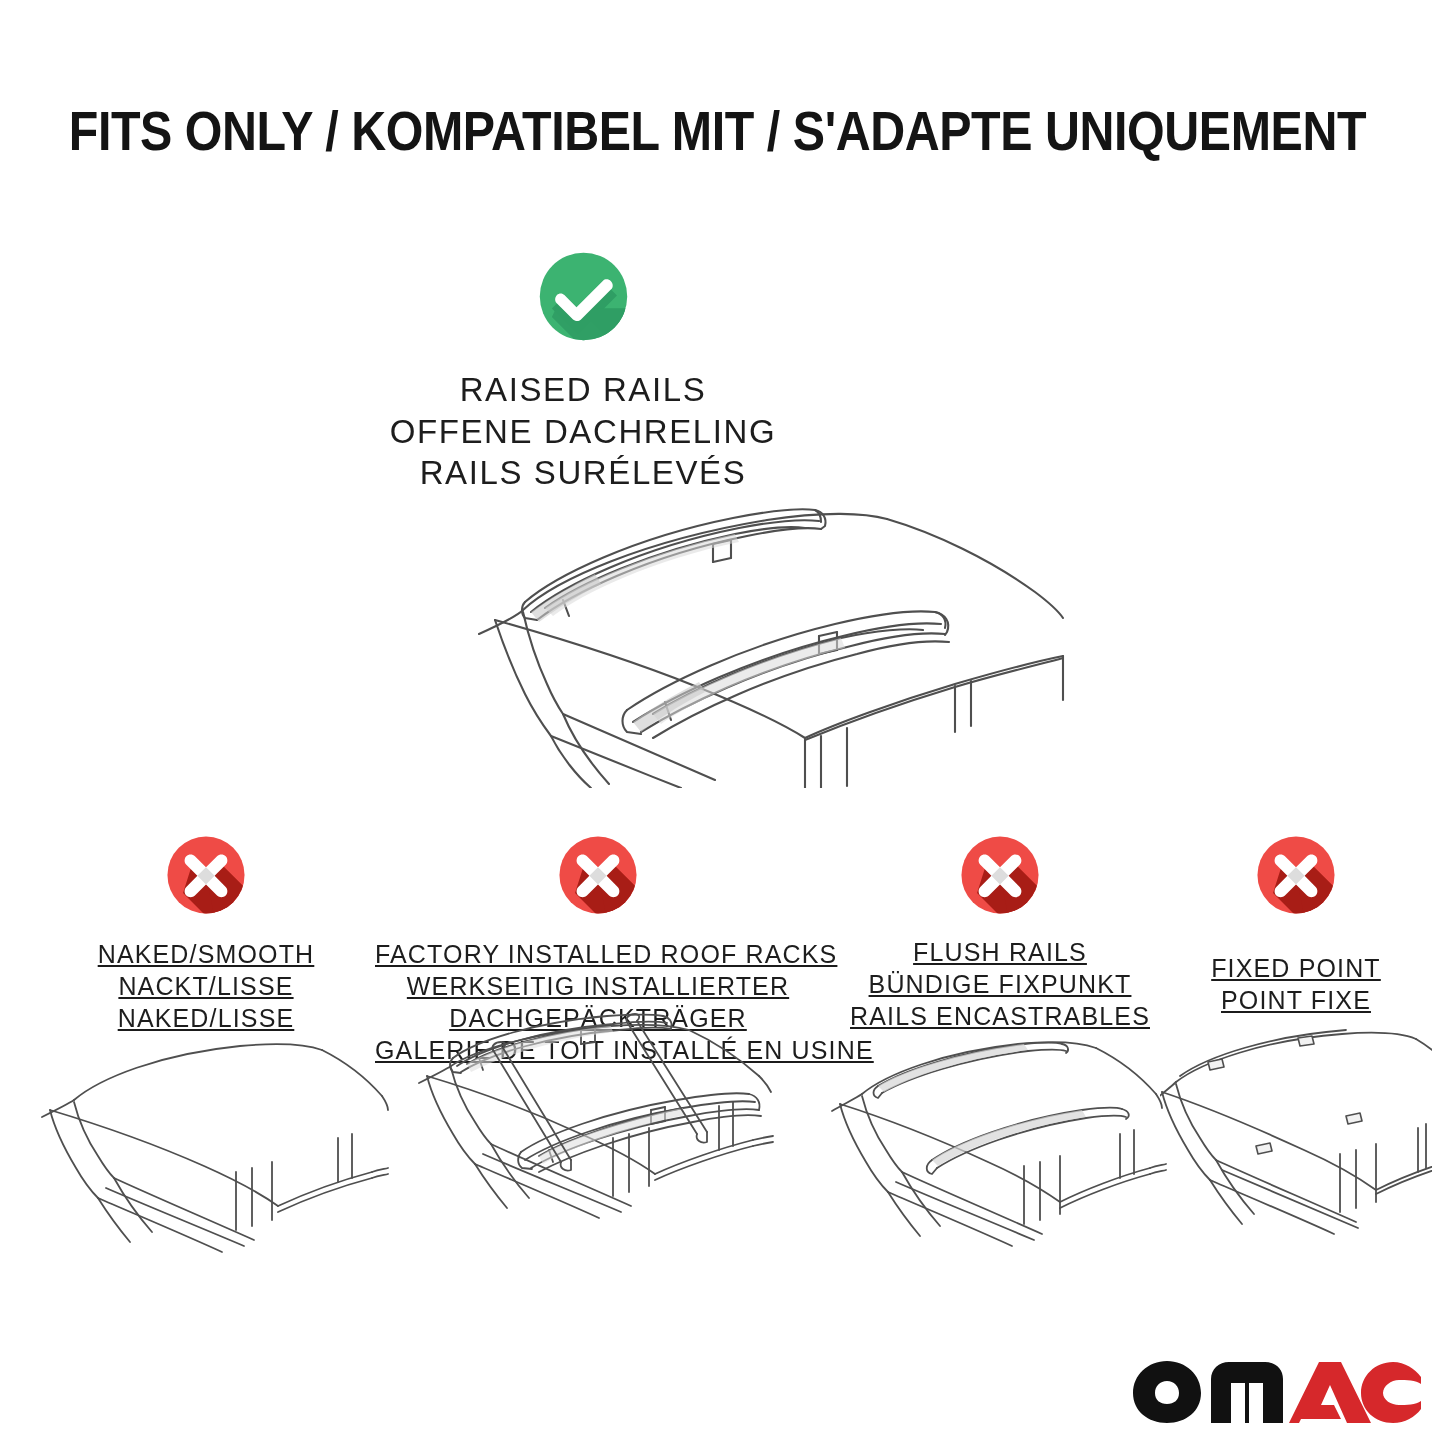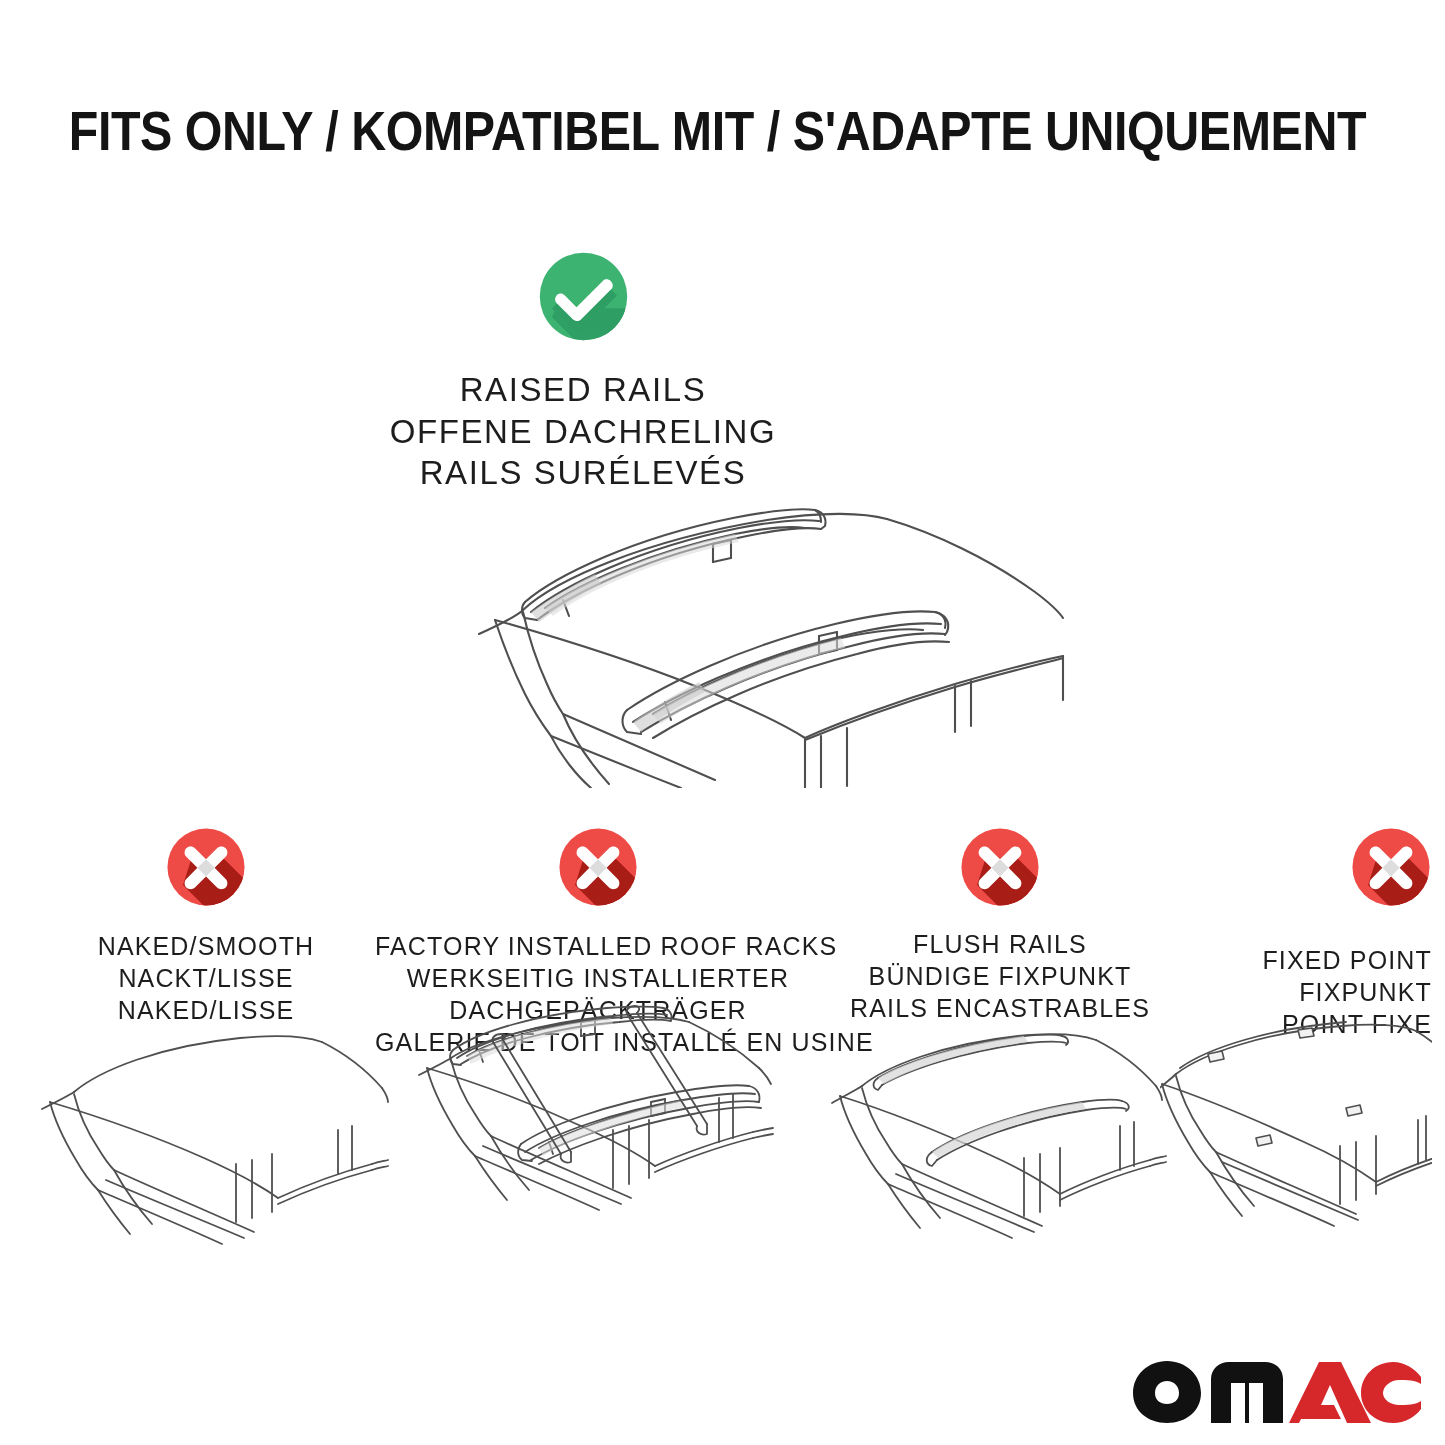--- a/index.html
+++ b/index.html
@@ -74,22 +74,23 @@
   
   .not-fit-row {
     position: absolute;
     left: 0;
     top: 826px;
     width: 1445px;
     height: 460px;
   }
   .nf-col {
     position: absolute;
-    top: 0;
+    top: 8px;
     text-align: center;
+    text-decoration: underline;
   }
   .nf-col .icon-badge {
     width: 82px;
     height: 82px;
   }
   .nf-labels {
     font-size: 25px;
     line-height: 1.28;
     letter-spacing: 1.15px;
     color: #1d1d1d;
@@ -99,21 +100,21 @@
     position: absolute;
     left: 0;
     width: 100%;
   }
   .nf-art svg { display: block; width: 100%; height: 100%; }
 
   
   #col-naked      { left: 20px;   width: 372px; }
   #col-factory    { left: 375px;  width: 446px; }
   #col-flush      { left: 820px;  width: 360px; }
-  #col-fixedpoint { left: 1160px; width: 272px; text-align: right; }
+  #col-fixedpoint { left: 1160px; width: 272px; }
 
   #col-naked      .nf-labels { margin-top: 18px; }
   #col-factory    .nf-labels { margin-top: 18px; }
   #col-flush      .nf-labels { margin-top: 16px; }
   #col-fixedpoint .nf-labels { margin-top: 32px; }
 
   #art-naked      { top: 186px; height: 250px; }
   #art-factory    { top: 176px; height: 260px; }
   #art-flush      { top: 186px; height: 250px; }
   #art-fixedpoint { top: 186px; height: 250px; }
@@ -463,21 +464,20 @@
         <g clip-path="url(#clipRed4)">
           <polygon points="34,34 50,50 66,34 100,68 100,100 50,100 22,72" fill="#a81d16"></polygon>
           <polygon points="50,50 100,100 60,100" fill="#a81d16"></polygon>
         </g>
         <path d="M36.5 27 L50 40.5 L63.5 27 C66.5 24 71.5 24.5 74 27 C76.5 29.5 77 34.5 74 37.5 L60.5 51 L74 64.5 C77 67.5 76.5 72.5 74 75 C71.5 77.5 66.5 78 63.5 75 L50 61.5 L36.5 75 C33.5 78 28.5 77.5 26 75 C23.5 72.5 23 67.5 26 64.5 L39.5 51 L26 37.5 C23 34.5 23.5 29.5 26 27 C28.5 24.5 33.5 24 36.5 27 Z" fill="#ffffff"></path>
         <path d="M50 40.5 L60.5 51 L50 61.5 L39.5 51 Z" fill="#dddddd"></path>
       </svg>
     </span>
     <div class="nf-labels">
       <div>FIXED POINT</div>
-      <div>FIXPUNKT</div>
       <div>POINT FIXE</div>
     </div>
     <div class="nf-art" id="art-fixedpoint">
       <svg viewBox="0 0 272 250" xmlns="http://www.w3.org/2000/svg">
         <g fill="none" stroke="#4f4f4f" stroke-width="1.8" stroke-linecap="round" stroke-linejoin="round">
           <path d="M16 62 C42 42 104 20 182 14 C220 11 244 14 256 19"></path>
           <path d="M256 19 C268 26 280 36 290 46"></path>
           <path d="M16 62 C12 66 4 72 -4 79"></path>
           <path d="M2 72 C38 84 92 106 144 130 C180 146 202 160 216 170"></path>
           <path d="M216 170 C240 158 272 146 300 138"></path>

